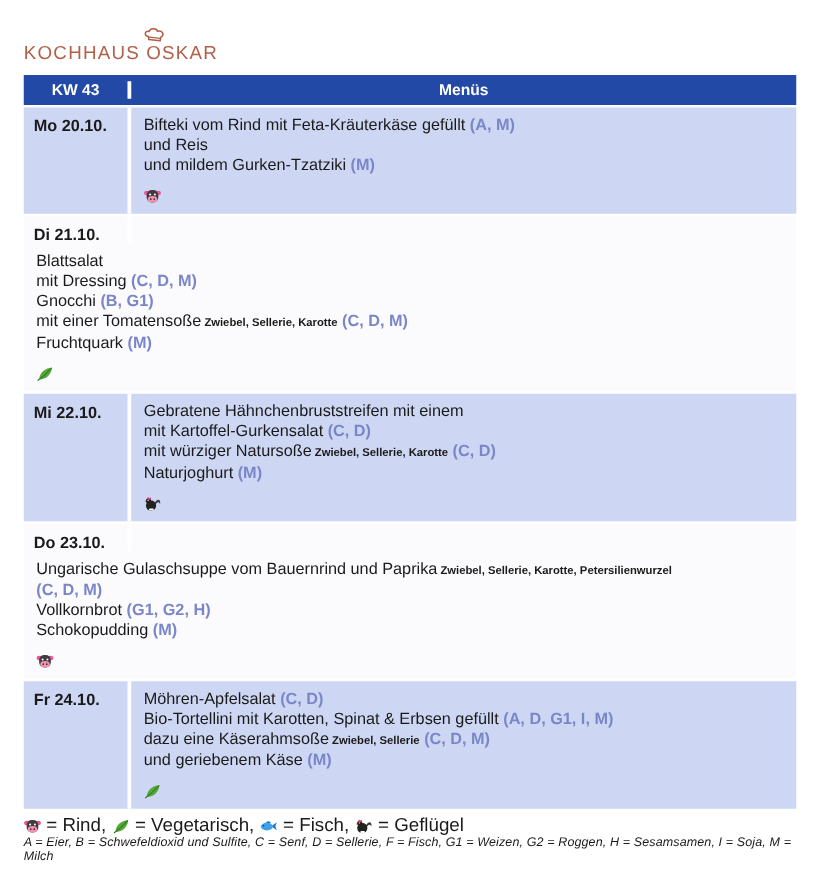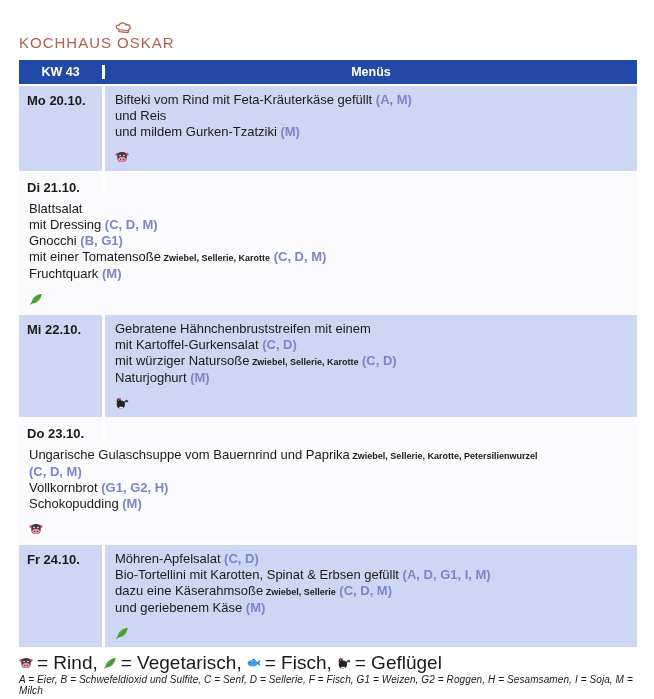--- a/index.html
+++ b/index.html
@@ -36,21 +36,21 @@
   .col-menu { flex: 1; padding: 6px 6px 7px 10px; line-height: 16px; }
   .thead .col-menu { padding: 0; text-align: center; }
   .menu-line .t { color: #1a1a1a; }
   .menu-line .s { font-size: 9px; font-weight: bold; color: #1a1a1a; }
   .menu-line .a { color: #7b86c8; font-weight: bold; }
   .row-icon { margin-top: 10px; height: 14px; line-height: 14px; }
   svg.mini { width: 14px; height: 14px; vertical-align: -2px; }
 
   
   .legend { margin-top: 5px; }
-  .legend-line1 { font-size: 19px; display: flex; align-items: flex-end; gap: 5px; }
+  .legend-line1 { font-size: 15px; display: flex; align-items: flex-end; gap: 5px; }
   .legend-item { display: flex; align-items: center; gap: 4px; }
   .legend-line2 { font-size: 10px; margin-top: 0; letter-spacing: 0.1px; font-style: italic; }
   .defs-holder { position: absolute; width: 0; height: 0; overflow: hidden; }
 </style>
 </head>
 <body>
 
 <svg class="defs-holder" aria-hidden="true">
   <defs>
     <g id="def-cow">

